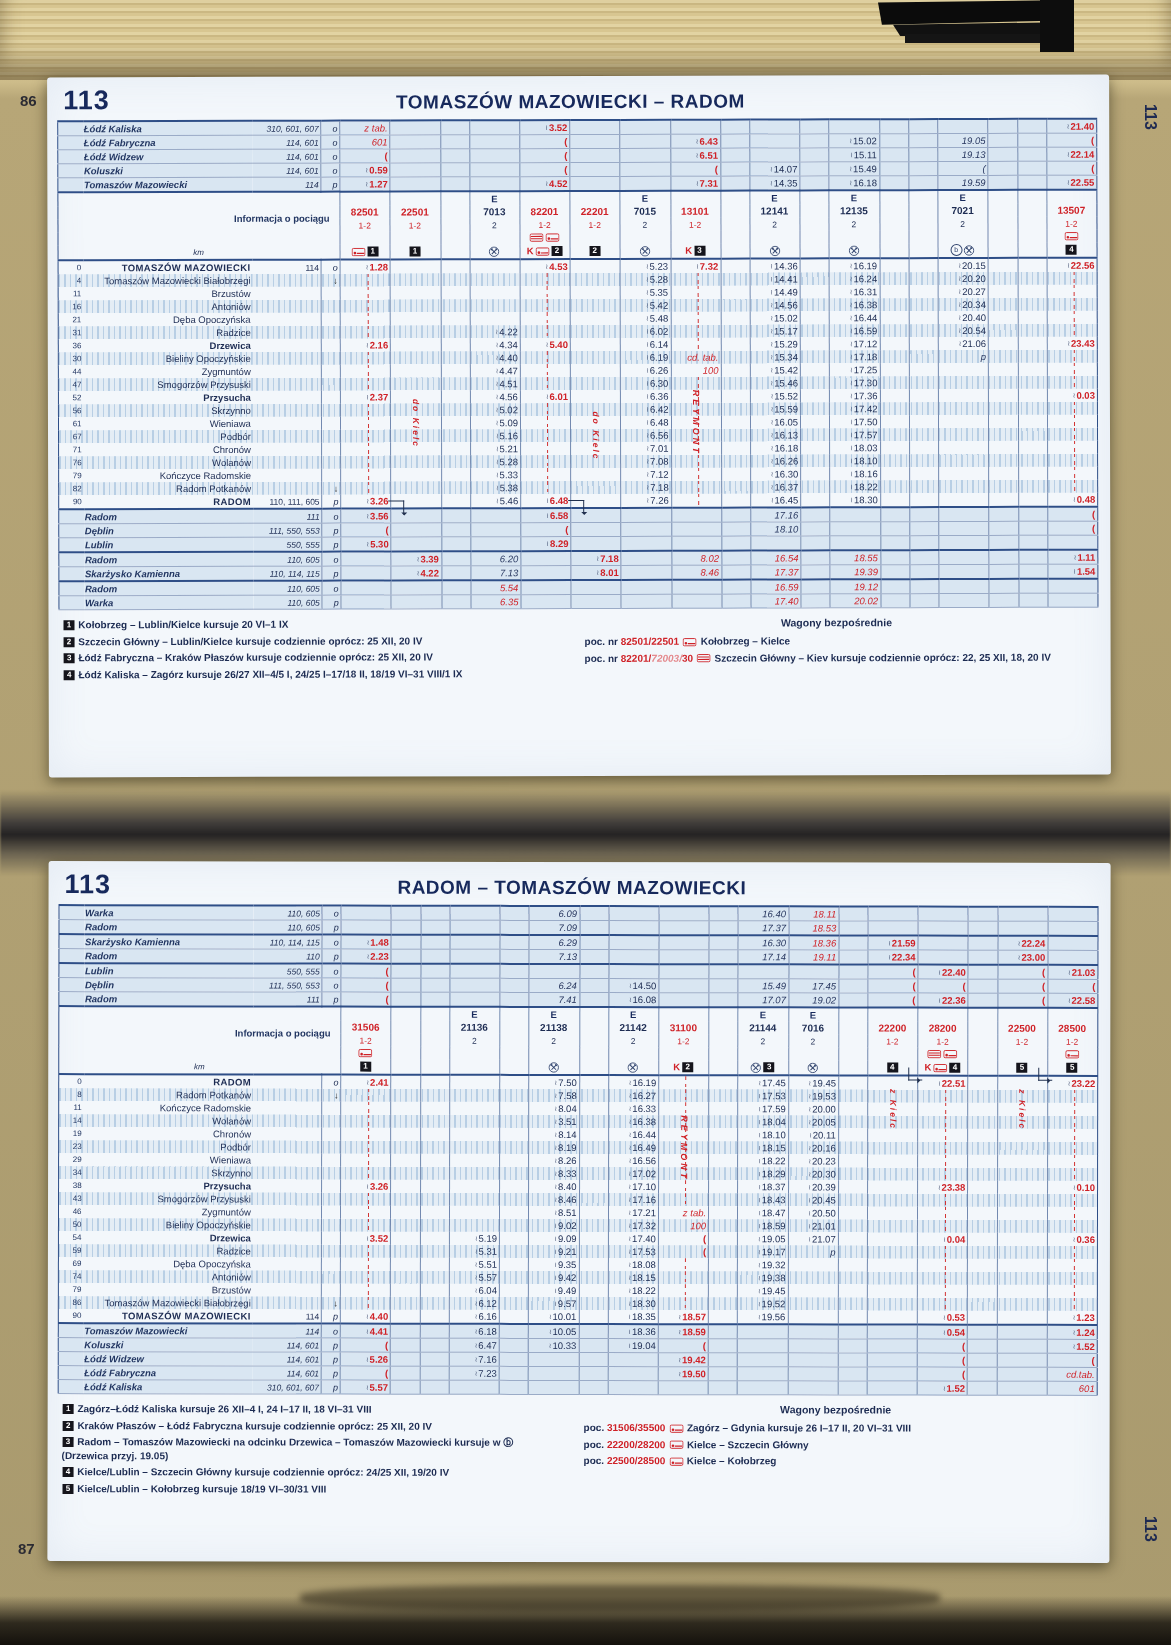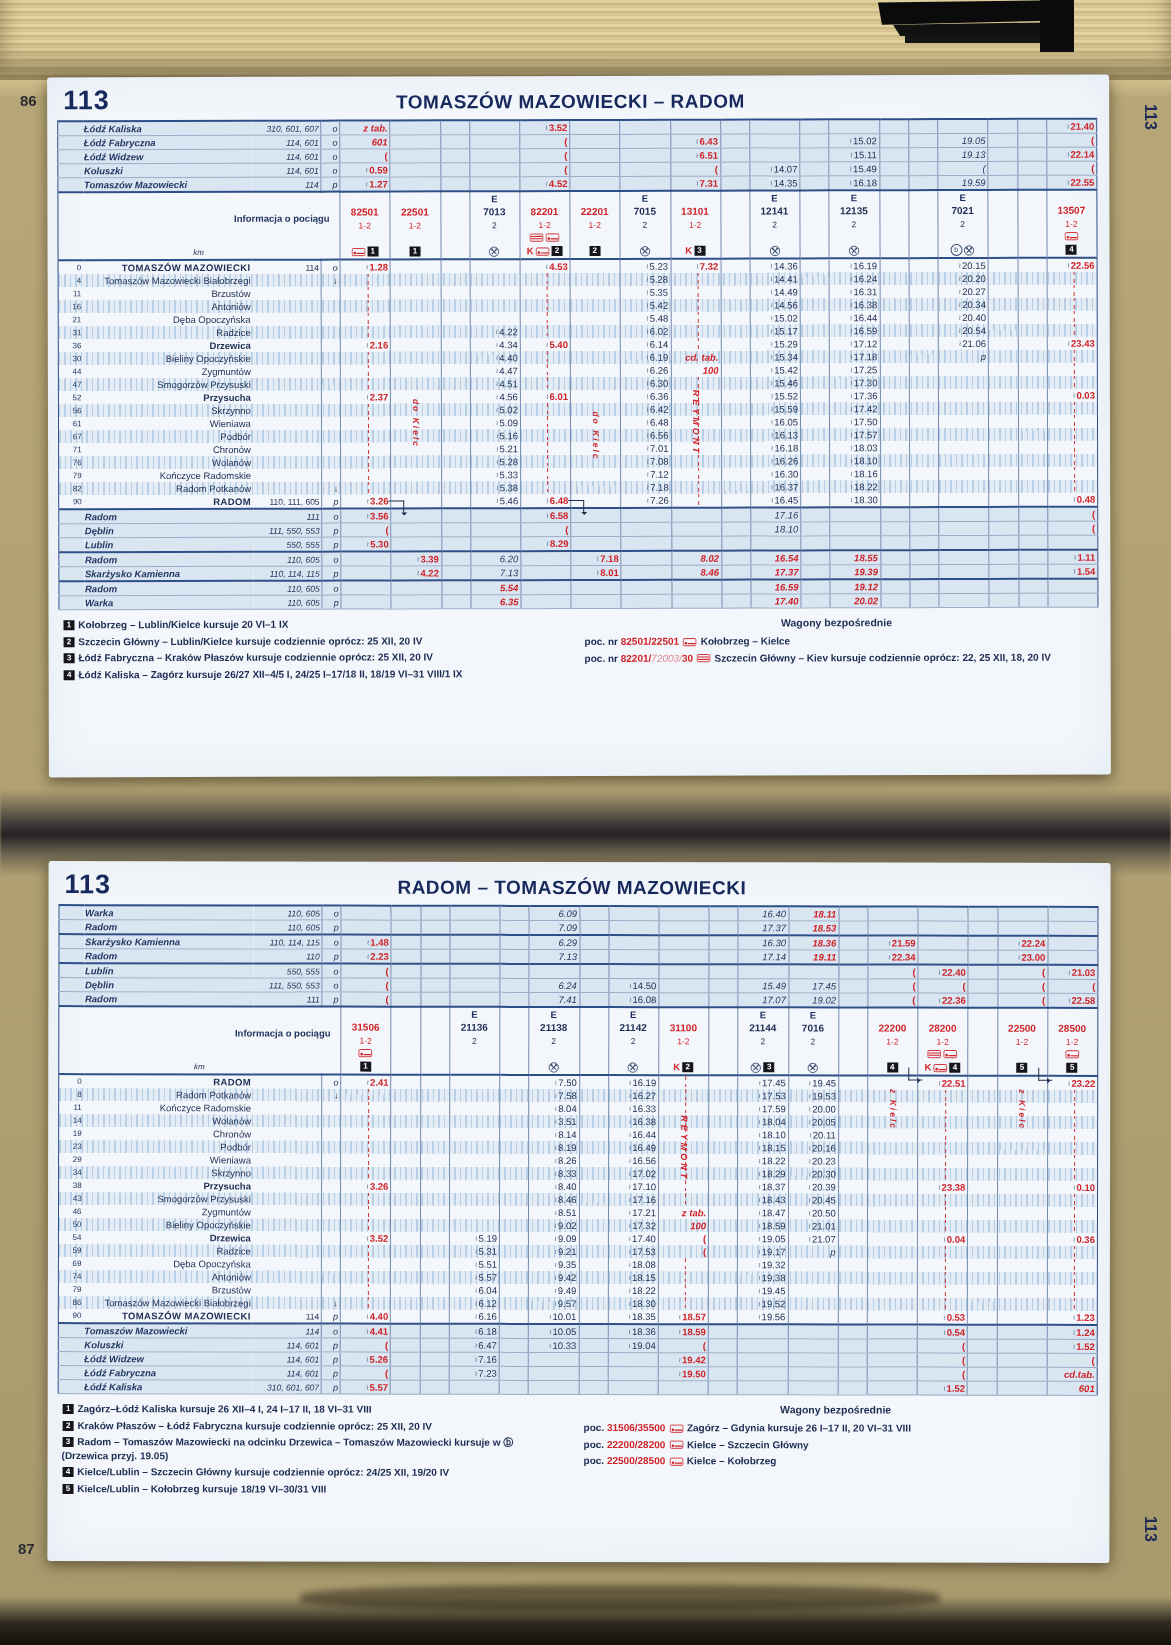--- a/index.html
+++ b/index.html
@@ -70,21 +70,21 @@
   .infolabel{text-align:right;padding-right:8px;font-size:9.5px;color:#223662;}
   td.kmlabel{text-align:center;font-size:8px;font-style:italic;vertical-align:bottom;border-bottom:2px solid #2e4e87;}
   .num{font-weight:bold;font-size:10px;}
   .rd{color:#cf2127;}
   .bk{color:#1c2b52;}
   .cls{font-size:8.5px;}
   tr.erow{border-top:2.5px solid #2e4e87;}
   
   .t-r{color:#cf2127;font-weight:bold;}
   .t-i{font-style:italic;color:#26355e;}
-  .t-ri{color:#cf2127;font-weight:bold;font-style:italic;margin-top:22px;}
+  .t-ri{color:#cf2127;font-weight:normal;font-style:italic;margin-top:22px;}
   .t-b{color:#1c2b52;}
   .sq{font-size:7px;opacity:.75;margin-right:1px;vertical-align:1px;}
   td.dash{background-image:repeating-linear-gradient(to bottom,#d23434 0 3.5px,rgba(0,0,0,0) 3.5px 7.5px);
     background-size:1.2px 100%;background-position:55% 0;background-repeat:no-repeat;}
   .rot{position:absolute;left:50%;top:50%;transform:translate(-50%,-50%) rotate(90deg);
     color:#cf2127;font-style:italic;font-weight:bold;font-size:8.5px;letter-spacing:2px;white-space:nowrap;z-index:4;}
   .rot.big{font-size:9px;letter-spacing:3px;}
   .arrow-dn{font-size:9px;color:#111;}
   .elbr{position:absolute;left:96%;top:45%;width:15px;height:13px;border-top:1.4px solid #20304f;border-right:1.4px solid #20304f;z-index:5;}
   .elbr:after{content:"";position:absolute;right:-3.6px;bottom:-4px;border:3.2px solid transparent;border-top-color:#20304f;}
@@ -98,21 +98,21 @@
     font-size:7px;line-height:9px;text-align:center;vertical-align:middle;color:#33466f;margin:0 .5px;background:#f6f9fc;}
   .icou,.islp,.iham{vertical-align:middle;margin:0 1px;}
   
   .foot{display:flex;padding:8px 14px 0 14px;gap:14px;}
   .fns{width:500px;font-size:10px;color:#1c2b52;font-weight:bold;}
   .fn-item{margin-bottom:3px;line-height:1.35;}
   .wag{flex:1;font-size:10px;color:#1c2b52;font-weight:bold;}
   .wtitle{text-align:center;font-weight:900;margin-bottom:6px;font-size:10.5px;}
   .wline{margin-bottom:3px;line-height:1.35;padding-left:8px;text-indent:-0px;}
   .wnum{color:#cf2127;font-weight:bold;}
-  .wnum.light{color:#e48a8e;font-style:italic;font-weight:normal;}
+  .wnum.light{color:#e48a8e;font-style:italic;font-weight:bold;}
 </style>
 </head>
 <body>
 
 <div class="top-edge"></div>
 <div class="black-art1"></div>
 <div class="black-art2"></div>
 <div class="black-art3"></div>
 <div class="black-art4"></div>
 

